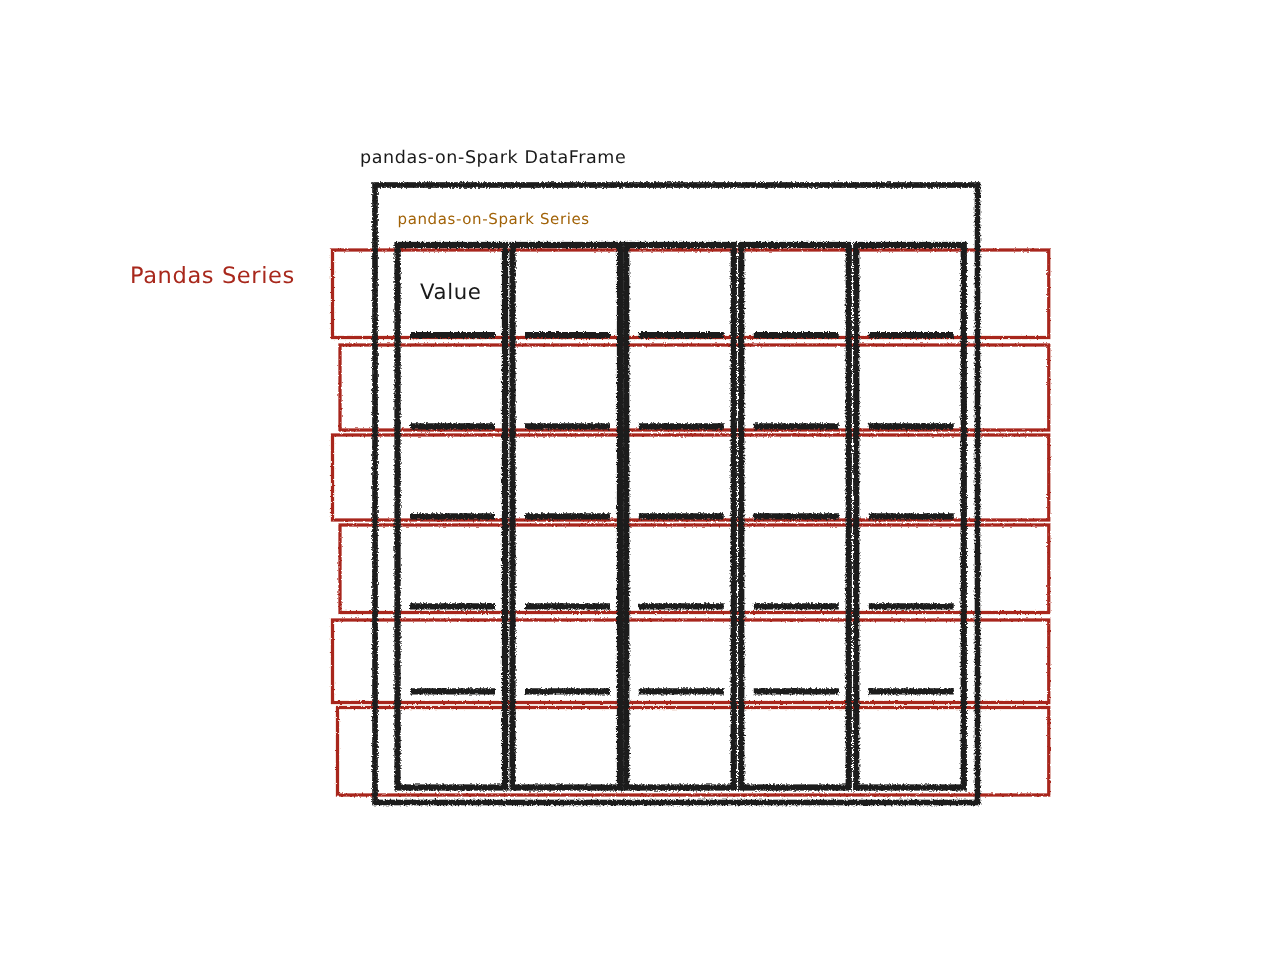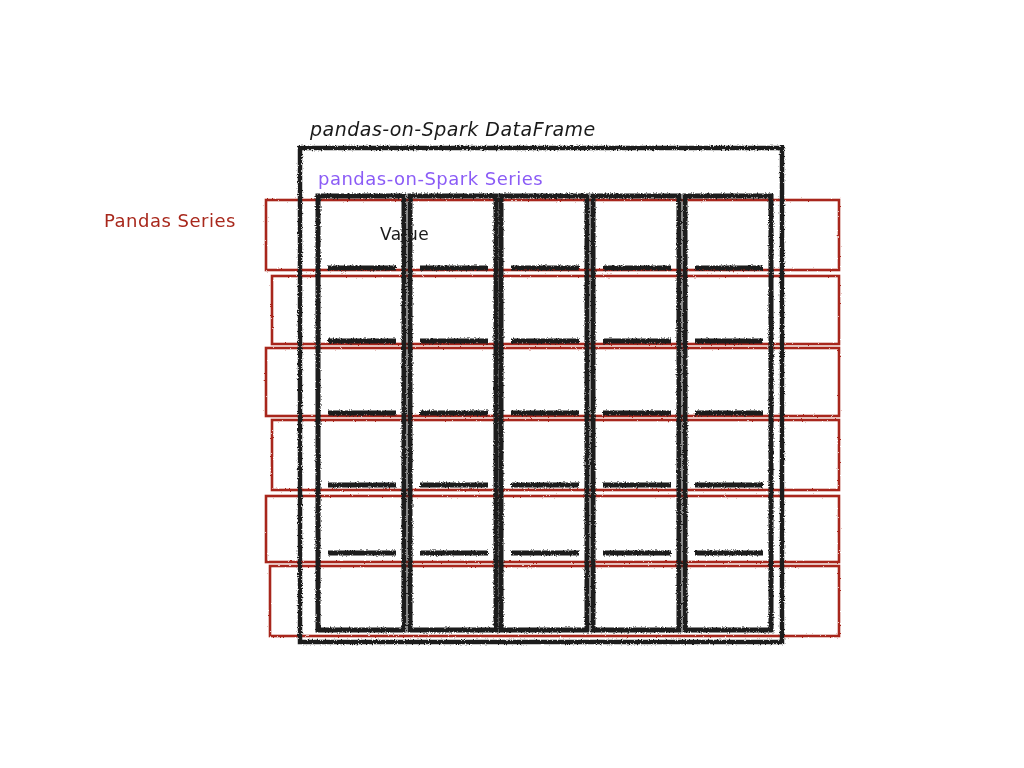--- a/index.html
+++ b/index.html
@@ -21,38 +21,36 @@
   }
 
   
   .label {
     position: absolute;
     white-space: nowrap;
     font-family: "DejaVu Sans", sans-serif;
     letter-spacing: 0.5px;
   }
   .label-dataframe {
-    left: 310px;
+    left: 288px;
     top: 118px;
-    font-size: 19px;
+    font-size: 14px;
     color: #1a1a1a;
-    font-style: italic;
   }
   .label-series {
     left: 318px;
     top: 168px;
-    font-size: 18px;
-    color: #8b5cf6;
+    font-size: 12px;
+    color: #a16207;
   }
   .label-value {
     left: 336px;
     top: 224px;
     font-size: 17px;
     color: #1a1a1a;
-    margin-left: 44px;
   }
   .label-pandas-series {
     left: 104px;
     top: 210px;
     font-size: 18px;
     color: #a8281c;
     text-align: right;
   }
 
   

